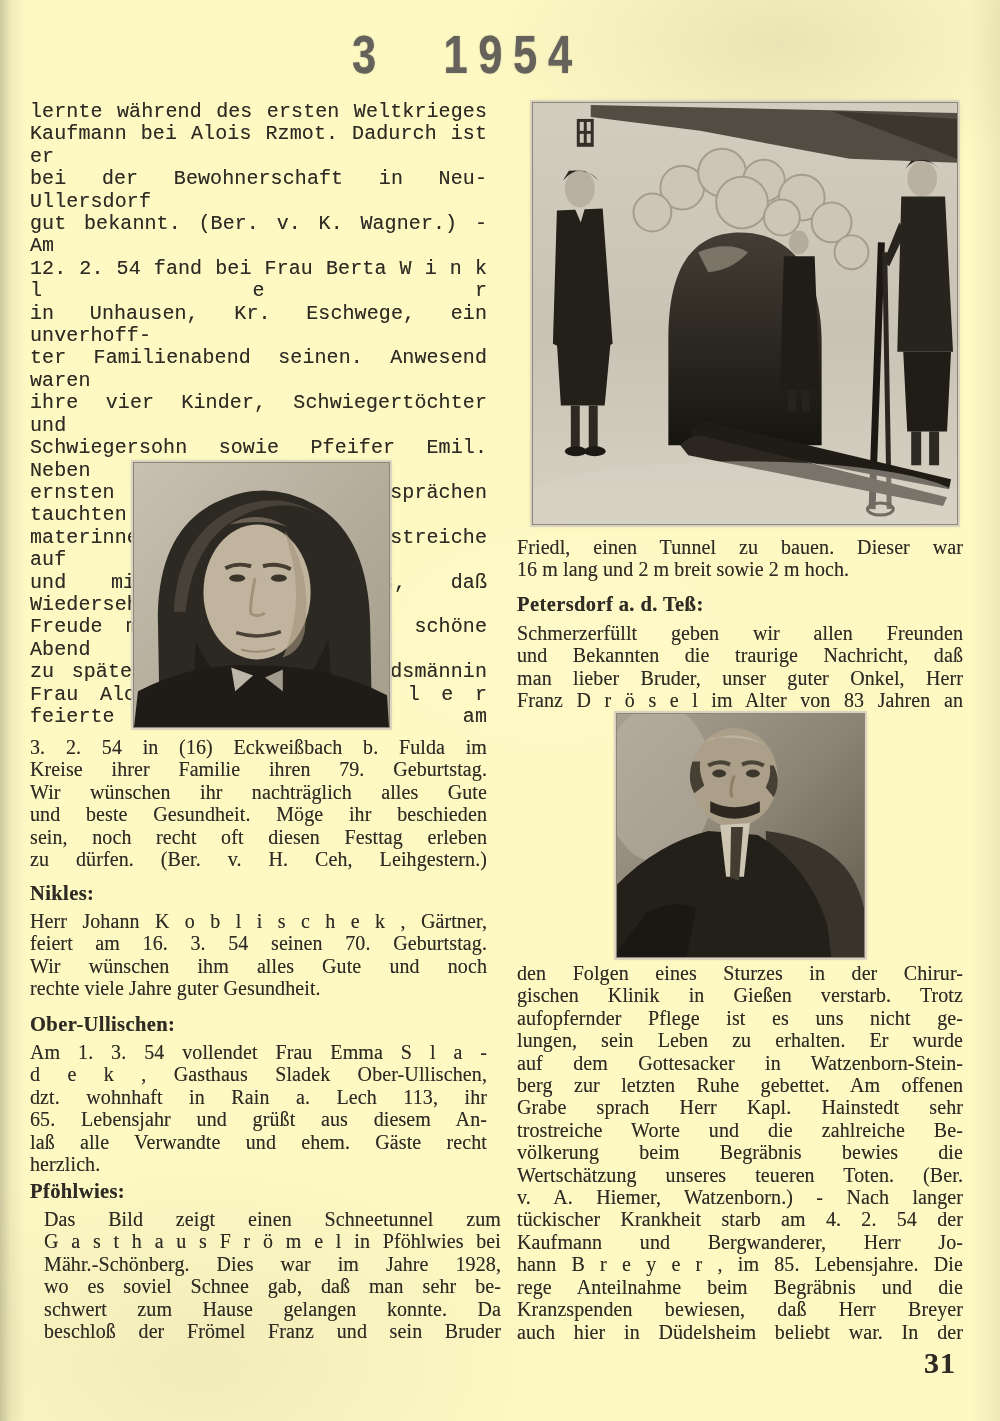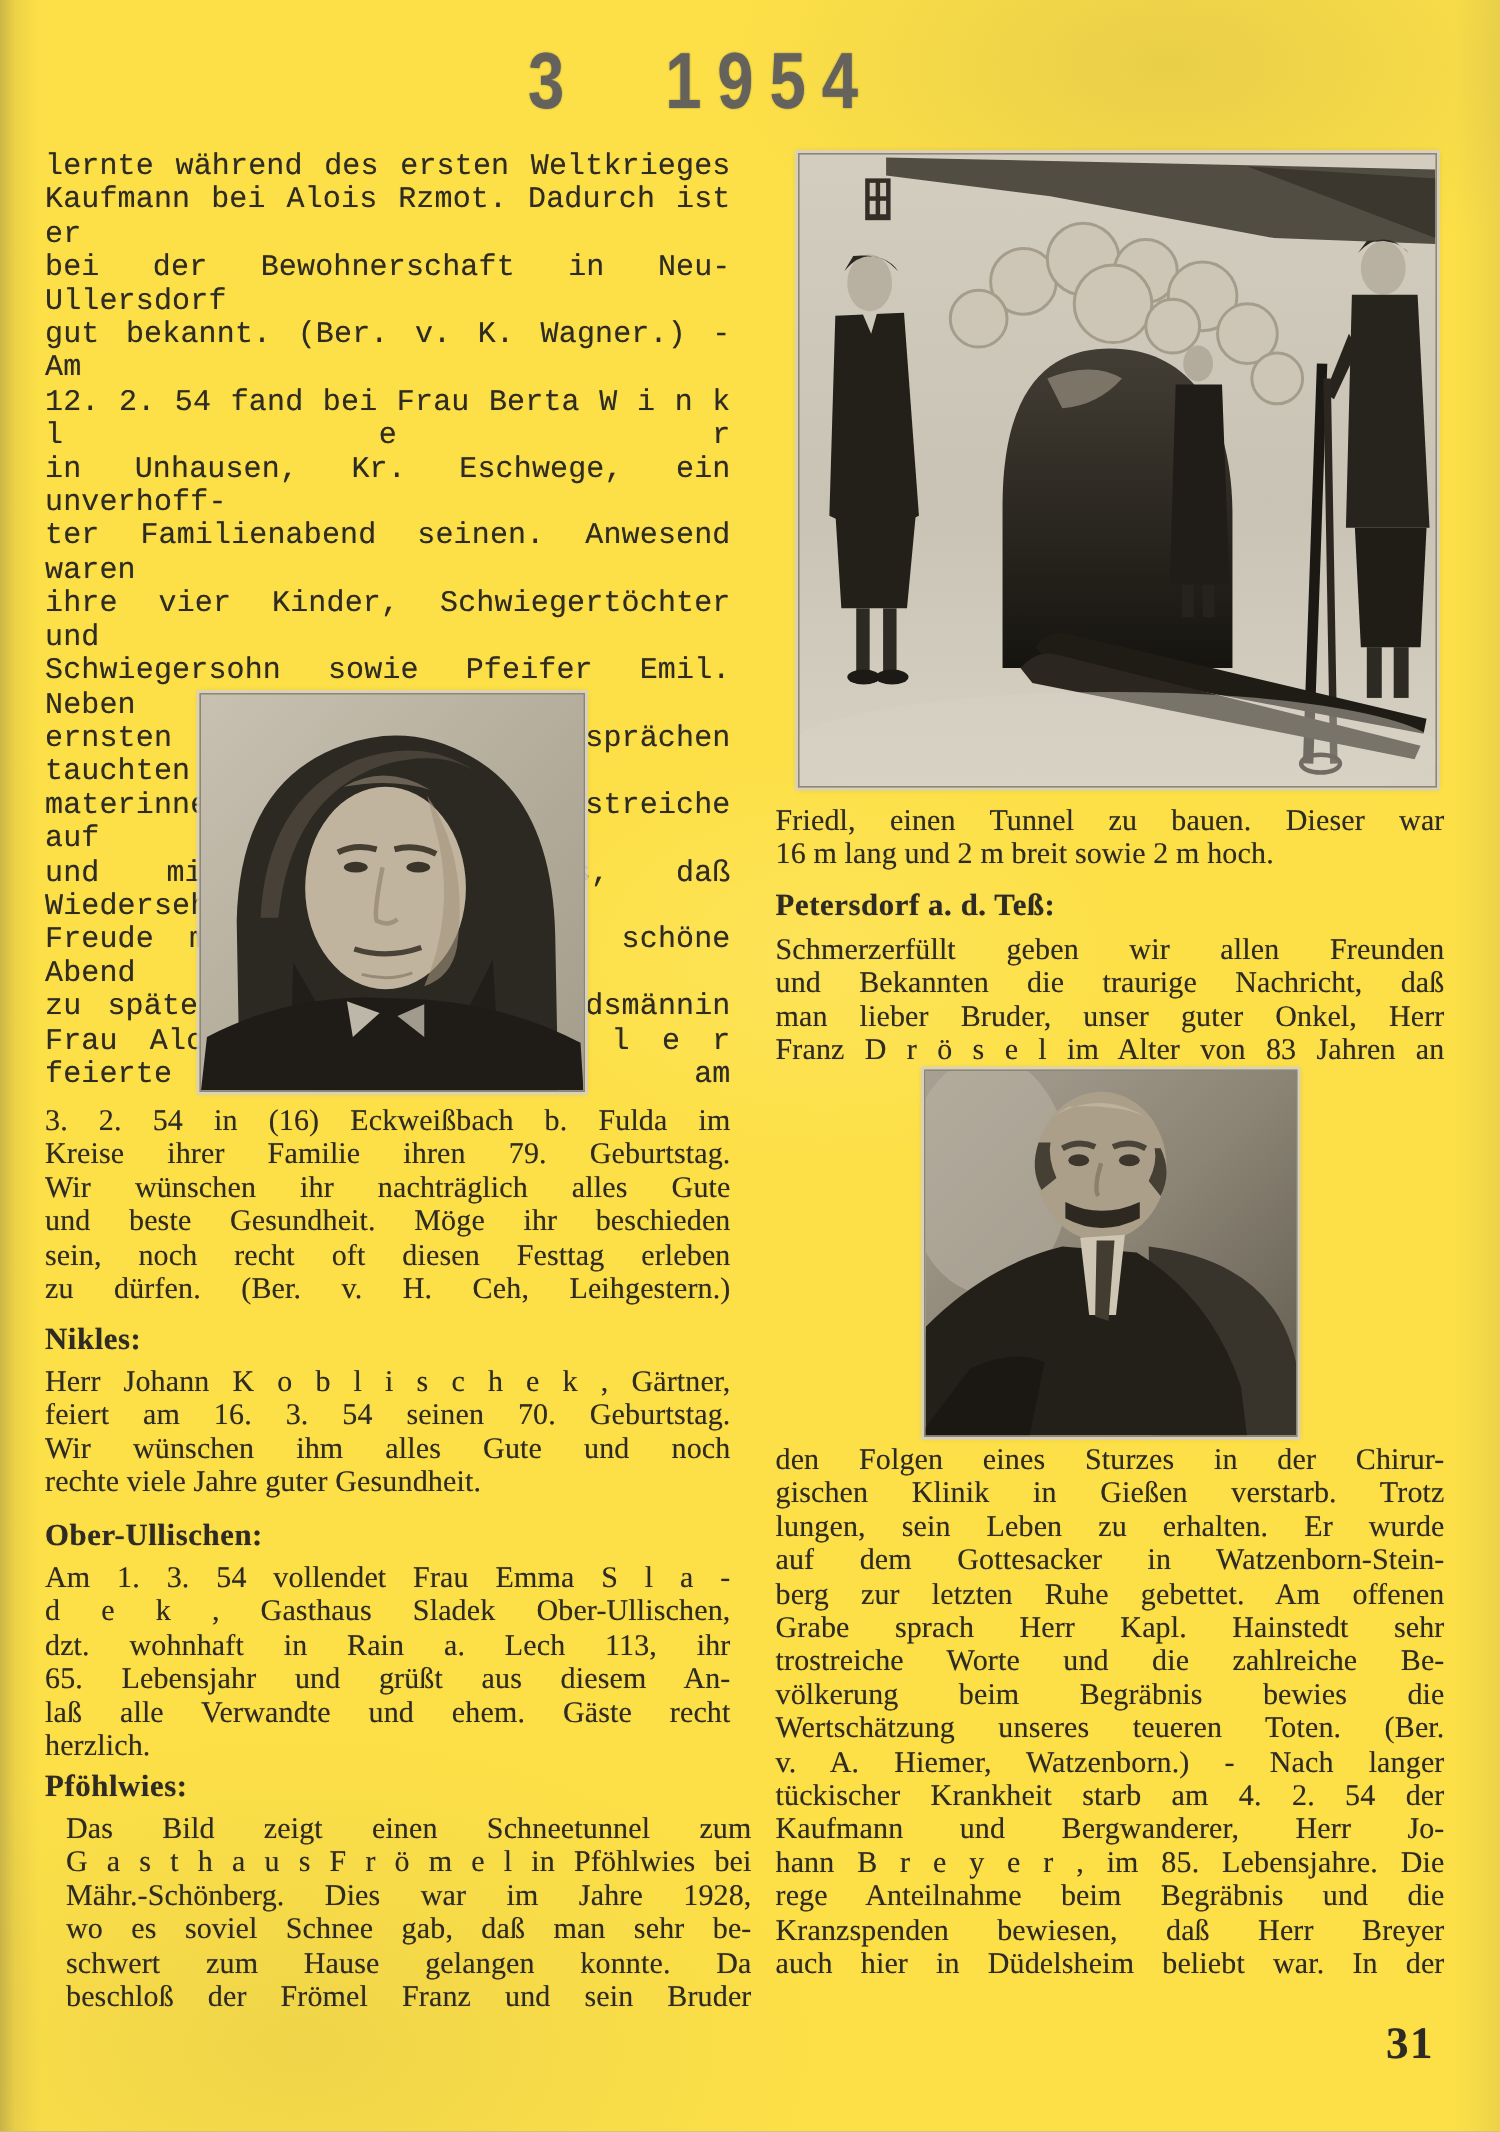--- a/index.html
+++ b/index.html
@@ -1,20 +1,20 @@
 <!DOCTYPE html>
 <html lang="de"><head>
 <meta charset="utf-8">
 <style>
   html,body{margin:0;padding:0;background:#b6b0a2;}
   .page{
     position:relative;
     width:1000px;height:1421px;
     margin:0 auto;
-    background:#fde047;
+    background:#fef9c3;
     font-family:"Liberation Serif","DejaVu Serif",serif;
     color:#2e2b25;
     overflow:hidden;
   }
   
   .page::before{
     content:"";position:absolute;inset:0;pointer-events:none;
     background:
       linear-gradient(90deg, rgba(90,84,70,.30) 0px, rgba(90,84,70,.10) 10px, rgba(90,84,70,0) 26px),
       linear-gradient(270deg, rgba(120,112,95,.12) 0px, rgba(120,112,95,0) 30px),
@@ -286,20 +286,21 @@
       <path d="M104,112 L134,110 L128,164 L110,164 Z" fill="#cec5b2"></path>
       <path d="M115,114 L127,114 L123,168 L114,165 Z" fill="#423c31"></path>
 
       <ellipse cx="52" cy="210" rx="22" ry="12" fill="#9c907b" opacity=".0"></ellipse>
     </svg>
   </div>
 
   <div class="block body-text" style="left:517px;top:962px;width:446px;">
       <div class="tline">den Folgen eines Sturzes in der Chirur-</div>
       <div class="tline">gischen Klinik in Gießen verstarb. Trotz</div>
+      <div class="tline">aufopfernder Pflege ist es uns nicht ge-</div>
       <div class="tline">lungen, sein Leben zu erhalten. Er wurde</div>
       <div class="tline">auf dem Gottesacker in Watzenborn-Stein-</div>
       <div class="tline">berg zur letzten Ruhe gebettet. Am offenen</div>
       <div class="tline">Grabe sprach Herr Kapl. Hainstedt sehr</div>
       <div class="tline">trostreiche Worte und die zahlreiche Be-</div>
       <div class="tline">völkerung beim Begräbnis bewies die</div>
       <div class="tline">Wertschätzung unseres teueren Toten. (Ber.</div>
       <div class="tline">v. A. Hiemer, Watzenborn.) - Nach langer</div>
       <div class="tline">tückischer Krankheit starb am 4. 2. 54 der</div>
       <div class="tline">Kaufmann und Bergwanderer, Herr Jo-</div>

